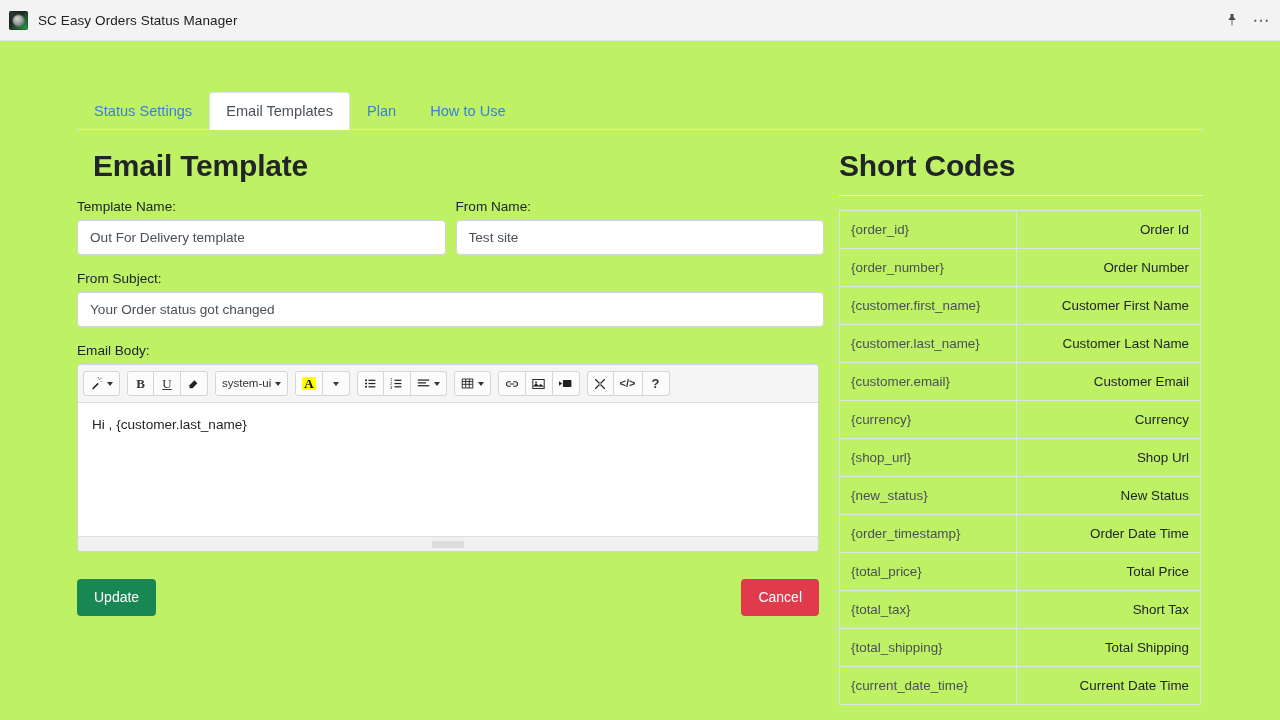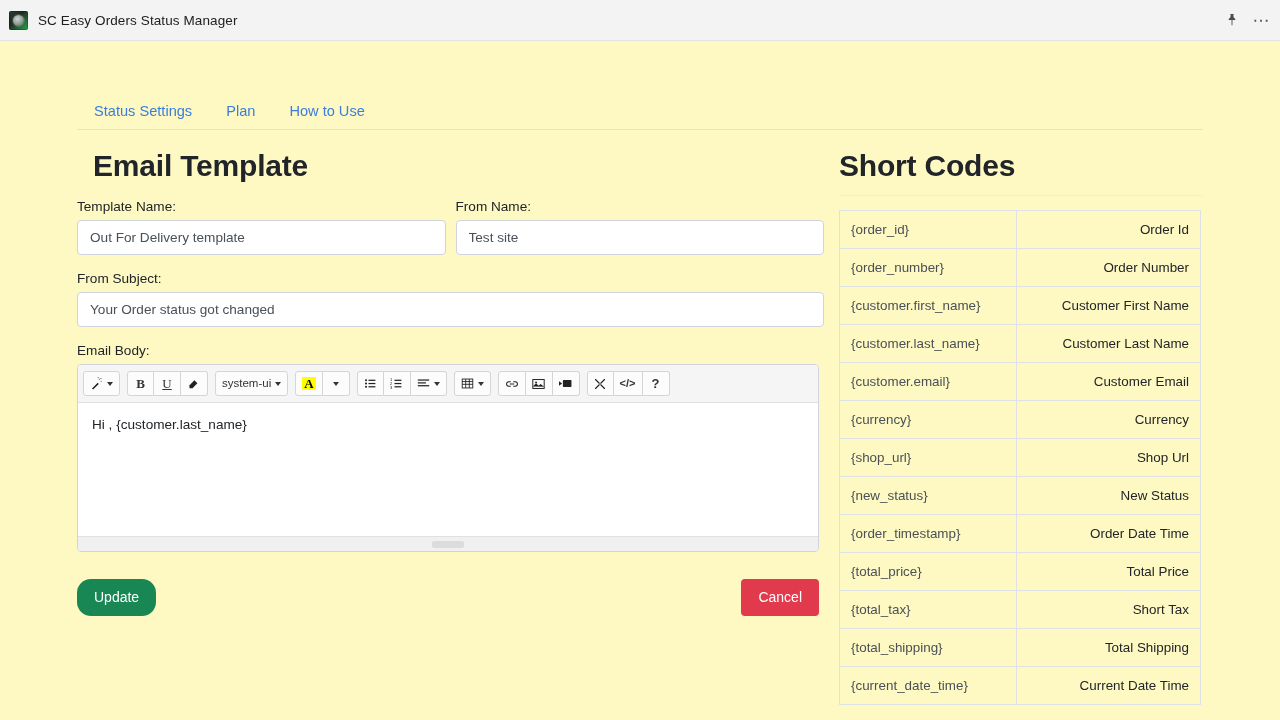--- a/index.html
+++ b/index.html
@@ -48,21 +48,21 @@
     color: #4a4a4a;
   }
   .tb-icon { display: inline-flex; align-items: center; justify-content: center; cursor: default; }
   .tb-dots { font-size: 17px; line-height: 1; letter-spacing: .5px; color: #555; }
 
   
   .page {
     position: relative;
     width: 1280px;
     height: 679px;
-    background: #fef9c3;
+    background: #bef264;
     overflow: hidden;
   }
 
   .container {
     position: absolute;
     left: 77px;
     top: 50px;
     width: 1126px;
   }
 
@@ -223,21 +223,21 @@
   .btn {
     border: none;
     border-radius: 4px;
     padding: 9px 17px;
     font-size: 14px;
     color: #fff;
     cursor: pointer;
     font-family: "Liberation Sans", sans-serif;
     line-height: 1.35;
   }
-  .btn-update { background: #198754; border-radius: 14px; }
+  .btn-update { background: #198754; }
   .btn-cancel { background: #e13a4c; margin-left: 36px; }
 
   
   table.codes {
     border-collapse: collapse;
     width: 362px;
     table-layout: fixed;
   }
   table.codes td {
     border: 1px solid #dee2e6;
@@ -273,20 +273,21 @@
     </span>
     <span class="tb-icon tb-dots">⋯</span>
   </span>
 </div>
 
 <div class="page">
   <div class="container">
 
     <div class="tabs">
       <div class="tab">Status Settings</div>
+      <div class="tab active">Email Templates</div>
       <div class="tab">Plan</div>
       <div class="tab">How to Use</div>
     </div>
 
     <div class="cols">
 
       <div class="col-left">
         <h1 class="section-title">Email Template</h1>
 
         <div class="row2">

